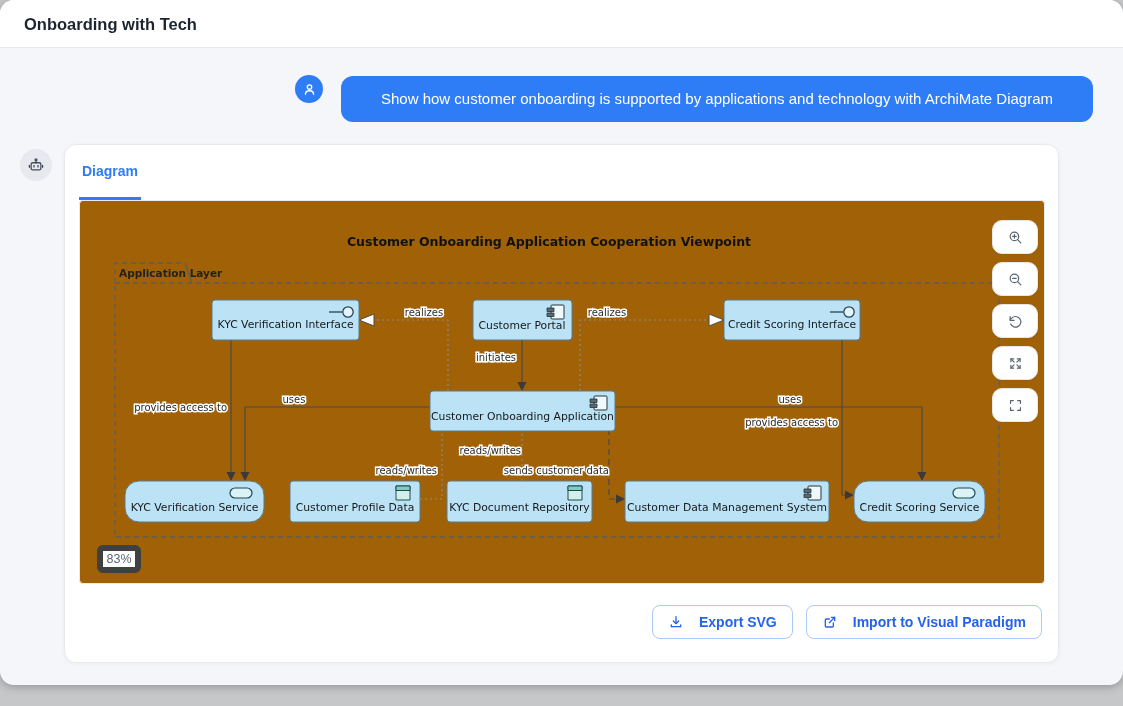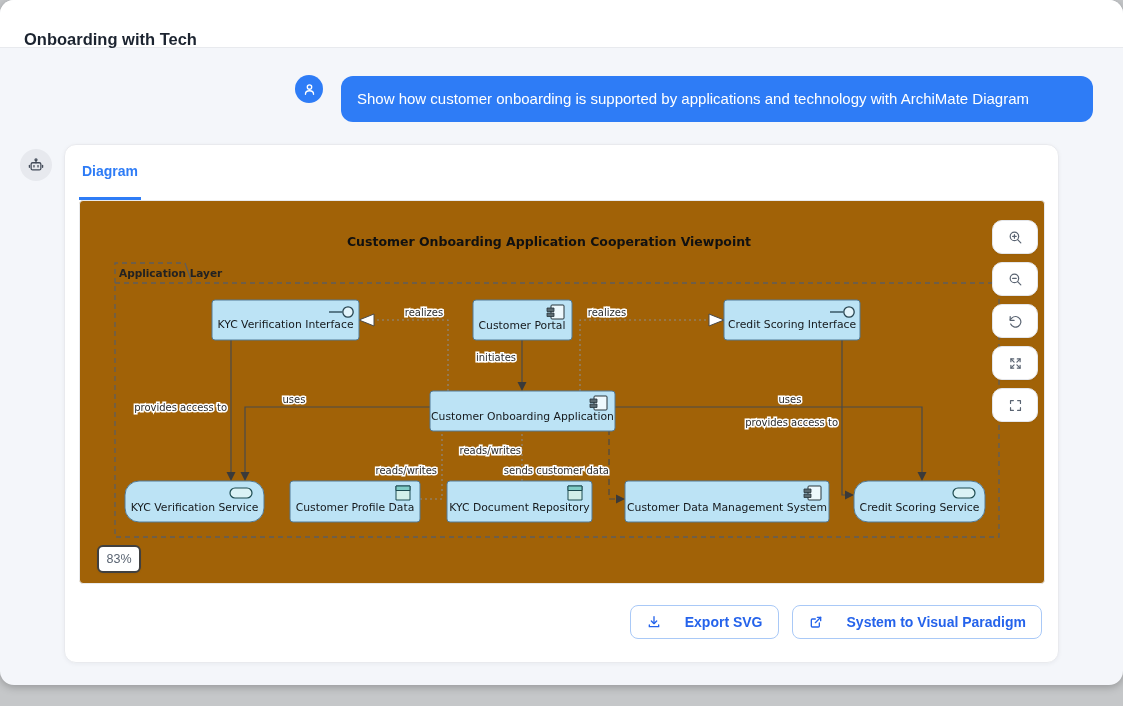--- a/index.html
+++ b/index.html
@@ -12,31 +12,31 @@
   .window{
     position:absolute;left:0;top:0;width:1123px;height:685px;
     background:#f4f6fa;border-radius:14px;overflow:hidden;
     box-shadow:0 2px 8px rgba(0,0,0,.25);
   }
   .app-header{
     position:absolute;left:0;top:0;right:0;height:47px;
     background:#ffffff;border-bottom:1px solid #e8eaee;
   }
   .app-header h1{
-    margin:0;padding:16px 0 0 24px;line-height:47px;
+    margin:0;padding:1px 0 0 24px;line-height:47px;
     font-size:16.5px;font-weight:700;color:#1c2430;
   }
   .avatar-user{
     position:absolute;left:295px;top:75px;width:28px;height:28px;
     border-radius:50%;background:#2e7cf6;display:flex;align-items:center;justify-content:center;
   }
   .bubble{
     position:absolute;left:341px;top:76px;width:752px;height:46px;
     background:#2e7cf6;border-radius:12px;color:#ffffff;
-    font-size:15px;line-height:46px;
+    font-size:15px;line-height:46px;text-align:center;
     white-space:nowrap;overflow:hidden;padding:0 16px;box-sizing:border-box;
   }
   .avatar-bot{
     position:absolute;left:20px;top:149px;width:32px;height:32px;
     border-radius:50%;background:#e7e9ee;display:flex;align-items:center;justify-content:center;
   }
   .card{
     position:absolute;left:64px;top:144px;width:995px;height:519px;
     background:#ffffff;border:1px solid #e9eaee;border-radius:12px;
     box-shadow:0 1px 4px rgba(20,30,50,.05);box-sizing:border-box;
@@ -56,30 +56,30 @@
   .zoom-controls{
     position:absolute;right:6px;top:19px;display:flex;flex-direction:column;gap:8px;
   }
   .zctl{
     width:44px;height:32px;background:#ffffff;border:1px solid #e4e6ea;border-radius:10px;
     display:flex;align-items:center;justify-content:center;color:#5a6472;cursor:pointer;
     box-shadow:0 1px 2px rgba(20,30,50,.04);
   }
   .zoom-badge{
     position:absolute;left:17px;bottom:10px;min-width:44px;height:28px;
-    background:#ffffff;border:2px solid #404040;border-radius:6px;
+    background:#ffffff;border:6px solid #404040;border-radius:6px;
     font-size:12.5px;color:#5a6472;display:flex;align-items:center;justify-content:center;
     box-sizing:border-box;box-shadow:0 1px 2px rgba(20,30,50,.05);
   }
   .footer-actions{
     position:absolute;right:16px;bottom:23px;display:flex;gap:13px;
   }
   .action-btn{
     height:34px;background:#ffffff;border:1px solid #a9c9f7;border-radius:8px;
-    color:#2563eb;font-size:14px;font-weight:600;display:flex;align-items:center;gap:23px;
+    color:#2563eb;font-size:14px;font-weight:600;display:flex;align-items:center;gap:15px;
     padding:0 15px;cursor:pointer;font-family:"Liberation Sans",sans-serif;
   }
   .action-btn svg{flex:0 0 auto;}
 </style>
 </head>
 <body>
 
 <div class="window">
 
   <div class="app-header">
@@ -302,18 +302,18 @@
           <path d="M5 16.5v2.5h14v-2.5"></path>
         </svg>
         <span>Export SVG</span>
       </button>
       <button class="action-btn">
         <svg width="16" height="16" viewBox="0 0 24 24" fill="none" stroke="currentColor" stroke-width="2" stroke-linecap="round" stroke-linejoin="round">
           <path d="M14 5h5v5"></path>
             <line x1="19" y1="5" x2="11" y2="13"></line>
           <path d="M17 13.5V18a1.5 1.5 0 0 1-1.5 1.5h-9A1.5 1.5 0 0 1 5 18V9a1.5 1.5 0 0 1 1.5-1.5H11"></path>
         </svg>
-        <span>System to Visual Paradigm</span>
+        <span>Import to Visual Paradigm</span>
       </button>
     </div>
 
   </div>
 </div>
 
 </body></html>

